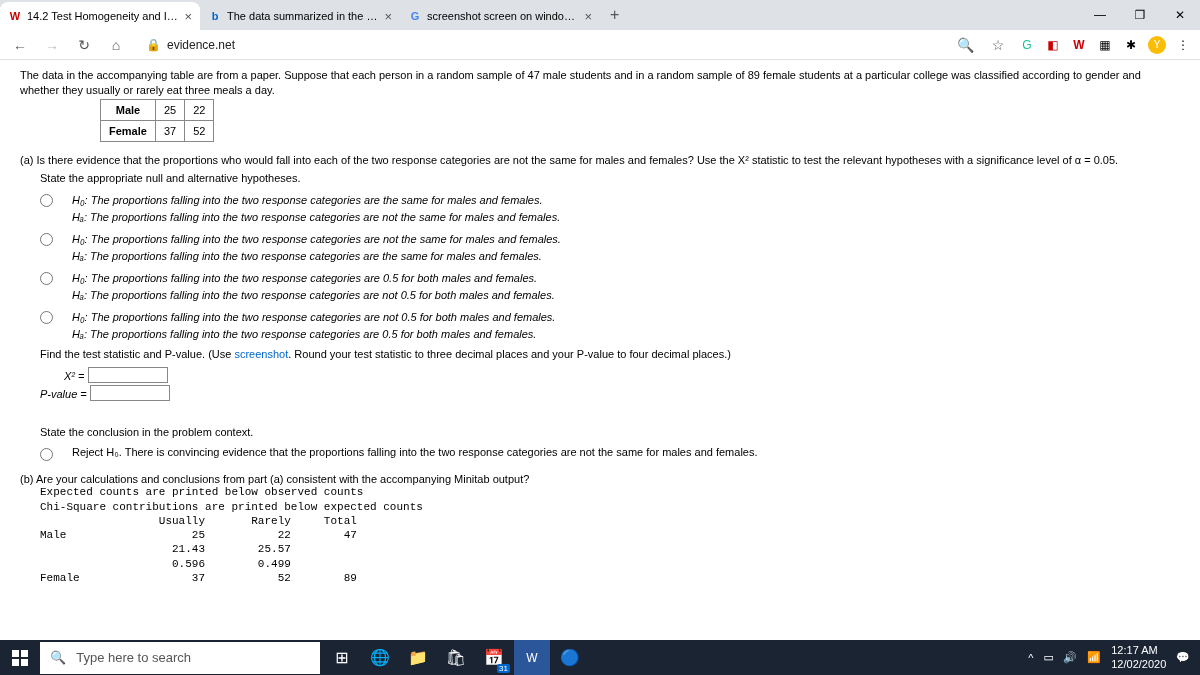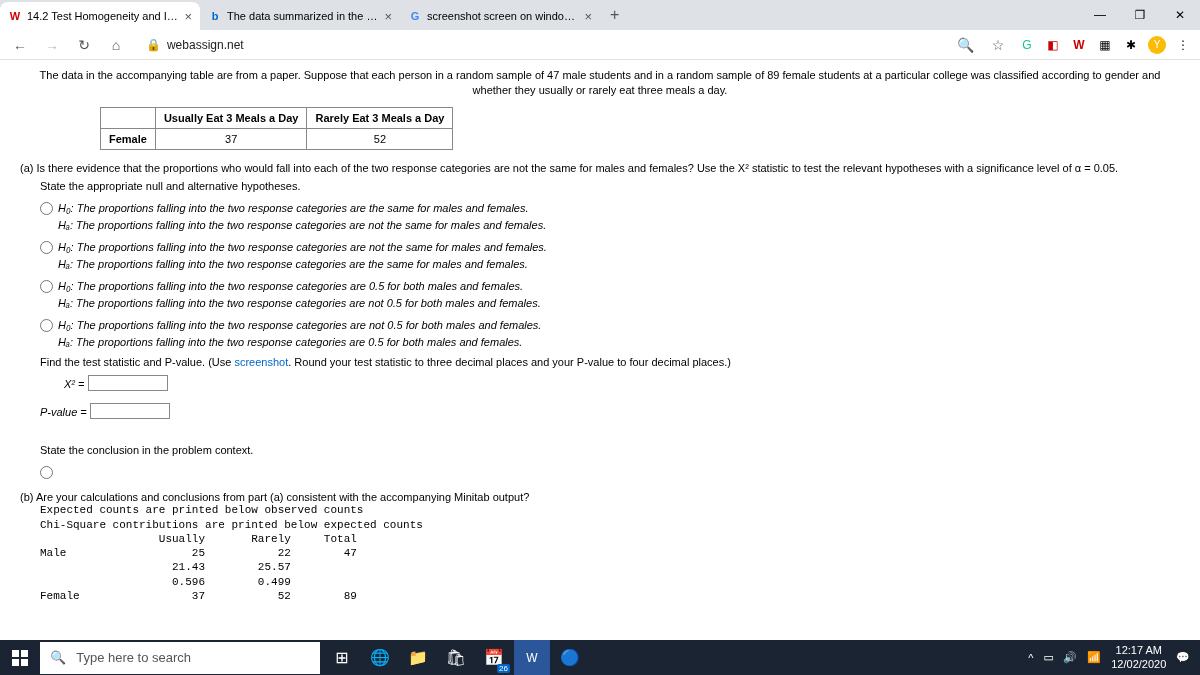--- a/index.html
+++ b/index.html
@@ -13,41 +13,41 @@
 .newtab { padding: 0 10px; font-size: 16px; color: #555; }
 .winctl { margin-left: auto; display: flex; }
 .winctl span { width: 40px; height: 30px; display: flex; align-items: center; justify-content: center; font-size: 12px; }
 .toolbar { height: 30px; display: flex; align-items: center; padding: 0 8px; gap: 8px; border-bottom: 1px solid #e0e0e0; }
 .navbtn { width: 24px; height: 24px; display: flex; align-items: center; justify-content: center; color: #555; font-size: 14px; }
 .url { flex: 1; display: flex; align-items: center; padding: 2px 10px; font-size: 12px; color: #555; }
 .url .domain { color: #222; }
 .ext { display: flex; gap: 8px; align-items: center; }
 .ext-icon { width: 18px; height: 18px; display: flex; align-items: center; justify-content: center; font-size: 12px; }
 .content { padding: 8px 20px; height: 562px; overflow-y: auto; font-size: 11px; color: #000; }
-.prob-text { margin-bottom: 8px; line-height: 1.4; text-align: center; }
+.prob-text { line-height: 1.4; }
 table.data { border-collapse: collapse; margin-bottom: 12px; }
 table.data td, table.data th { border: 1px solid #888; padding: 4px 8px; text-align: center; font-size: 11px; font-weight: normal; }
 table.data .hdr { font-weight: bold; }
 .part { margin-bottom: 12px; }
 .part-label { display: inline; }
 .sub { margin-left: 20px; margin-top: 4px; line-height: 1.5; }
-.radio-opt { margin-left: 20px; margin-top: 6px; display: flex; align-items: flex-start; gap: 5px; }
+.radio-opt { margin-left: 20px; margin-top: 6px; display: flex; align-items: flex-start; gap: 19px; }
 .radio-opt input { margin-top: 2px; }
 .hyp { line-height: 1.5; }
 .formula { margin-left: 44px; margin-top: 4px; }
 .inp { border: 1px solid #888; width: 80px; height: 16px; }
 .link { color: #06c; }
 .mono { font-family: 'Courier New', monospace; font-size: 11px; white-space: pre; margin-left: 20px; line-height: 1.3; }
 .taskbar { position: absolute; bottom: 0; left: 0; right: 0; height: 35px; background: #1a2433; display: flex; align-items: center; color: #fff; }
 .start { width: 40px; display: flex; align-items: center; justify-content: center; }
 .search-box { background: #fff; color: #555; display: flex; align-items: center; padding: 0 10px; width: 280px; height: 32px; font-size: 13px; gap: 10px;}
 .task-icons { display: flex; gap: 2px; margin-left: 4px; }
 .task-icon { width: 36px; height: 35px; display: flex; align-items: center; justify-content: center; font-size: 16px; position: relative; }
 .tray { margin-left: auto; display: flex; align-items: center; gap: 10px; padding-right: 10px; font-size: 11px; }
-.clock { text-align: center; line-height: 1.2; }
+.clock { text-align: left; line-height: 1.2; }
 .badge { position: absolute; bottom: 2px; right: 2px; background: #06c; color: #fff; font-size: 8px; padding: 0 2px; border-radius: 2px; }
 </style>
 </head>
 <body>
 
 <div class="titlebar">
   <div class="tab active">
     <span class="tab-icon" style="color:#c00;font-weight:bold">W</span>
     <span class="tab-title">14.2 Test Homogeneity and Indp</span>
     <span class="tab-close">×</span>
@@ -70,43 +70,43 @@
   </div>
 </div>
 
 <div class="toolbar">
   <div class="navbtn">←</div>
   <div class="navbtn" style="color:#bbb">→</div>
   <div class="navbtn">↻</div>
   <div class="navbtn">⌂</div>
   <div class="url">
     <span style="margin-right:6px">🔒</span>
-    <span class="domain">webassign.net</span>
+    <span class="domain">evidence.net</span>
   </div>
   <div class="navbtn">🔍</div>
   <div class="navbtn">☆</div>
   <div class="ext">
     <span class="ext-icon" style="color:#15c39a">G</span>
     <span class="ext-icon" style="color:#c00">◧</span>
     <span class="ext-icon" style="color:#c00;font-weight:bold">W</span>
     <span class="ext-icon">▦</span>
     <span class="ext-icon">✱</span>
     <span class="ext-icon" style="background:#fbbc04;border-radius:50%;color:#fff;font-size:10px">Y</span>
     <span class="ext-icon">⋮</span>
   </div>
 </div>
 
 <div class="content">
   <div class="prob-text">The data in the accompanying table are from a paper. Suppose that each person in a random sample of 47 male students and in a random sample of 89 female students at a particular college was classified according to gender and whether they usually or rarely eat three meals a day.</div>
   <table class="data" style="margin-left:80px">
     <tbody>
-        <tr>
-          <td></td>
-          <td class="hdr"><span>Usually Eat 3 Meals a Day</span></td>
-          <td class="hdr"><span>Rarely Eat 3 Meals a Day</span></td>
+    <tr>
+          <td class="hdr">Male</td>
+          <td>25</td>
+          <td>22</td>
         </tr>
     <tr>
           <td class="hdr">Female</td>
           <td>37</td>
           <td>52</td>
         </tr>
   </tbody>
     </table>
 
   <div class="part">
@@ -125,25 +125,26 @@
         <input type="radio" style="">
         <div class="hyp"><i><span>H₀: The proportions falling into the two response categories are 0.5 for both males and females.</span></i><br><i><span>Hₐ: The proportions falling into the two response categories are not 0.5 for both males and females.</span></i></div>
       </div>
     <div class="radio-opt">
         <input type="radio" style="">
         <div class="hyp"><i><span>H₀: The proportions falling into the two response categories are not 0.5 for both males and females.</span></i><br><i><span>Hₐ: The proportions falling into the two response categories are 0.5 for both males and females.</span></i></div>
       </div>
 
     <div class="sub"><span>Find the test statistic and P-value. (Use </span><span class="link">screenshot</span><span>. Round your test statistic to three decimal places and your P-value to four decimal places.)</span></div>
     <div class="formula"><i><span>X² =</span></i> <input class="inp" style=""></div>
-    <div class="formula" style="margin-left:20px;margin-top:12px"><i><span>P-value =</span></i> <input class="inp" style=""></div>
+    <div class="formula" style="margin-left:20px;margin-top:2px"><i><span>P-value =</span></i> <input class="inp" style=""></div>
 
     <div class="sub" style="margin-top:23px">State the conclusion in the problem context.</div>
     <div class="radio-opt">
         <input type="radio" style="">
+        <span>Reject H₀. There is convincing evidence that the proportions falling into the two response categories are not the same for males and females.</span>
       </div>
   </div>
 
   <div class="part">
     <span class="part-label">(b) </span>
     <span>Are your calculations and conclusions from part (a) consistent with the accompanying Minitab output?</span>
     <div class="mono">Expected counts are printed below observed counts
 Chi-Square contributions are printed below expected counts
                   Usually       Rarely     Total
 Male                   25           22        47
@@ -164,21 +165,21 @@
     </div>
   <div class="search-box">
       <span>🔍</span>
       <span>Type here to search</span>
     </div>
   <div class="task-icons">
     <div class="task-icon">⊞</div>
     <div class="task-icon">🌐</div>
     <div class="task-icon">📁</div>
     <div class="task-icon">🛍</div>
-    <div class="task-icon">📅<span class="badge">26</span></div>
+    <div class="task-icon">📅<span class="badge">31</span></div>
     <div class="task-icon" style="background:#2b579a;font-size:12px">W</div>
     <div class="task-icon">🔵</div>
   </div>
   <div class="tray">
     <span>^</span>
     <span>▭</span>
     <span>🔊</span>
     <span>📶</span>
     <div class="clock">
       <div>12:17 AM</div>

